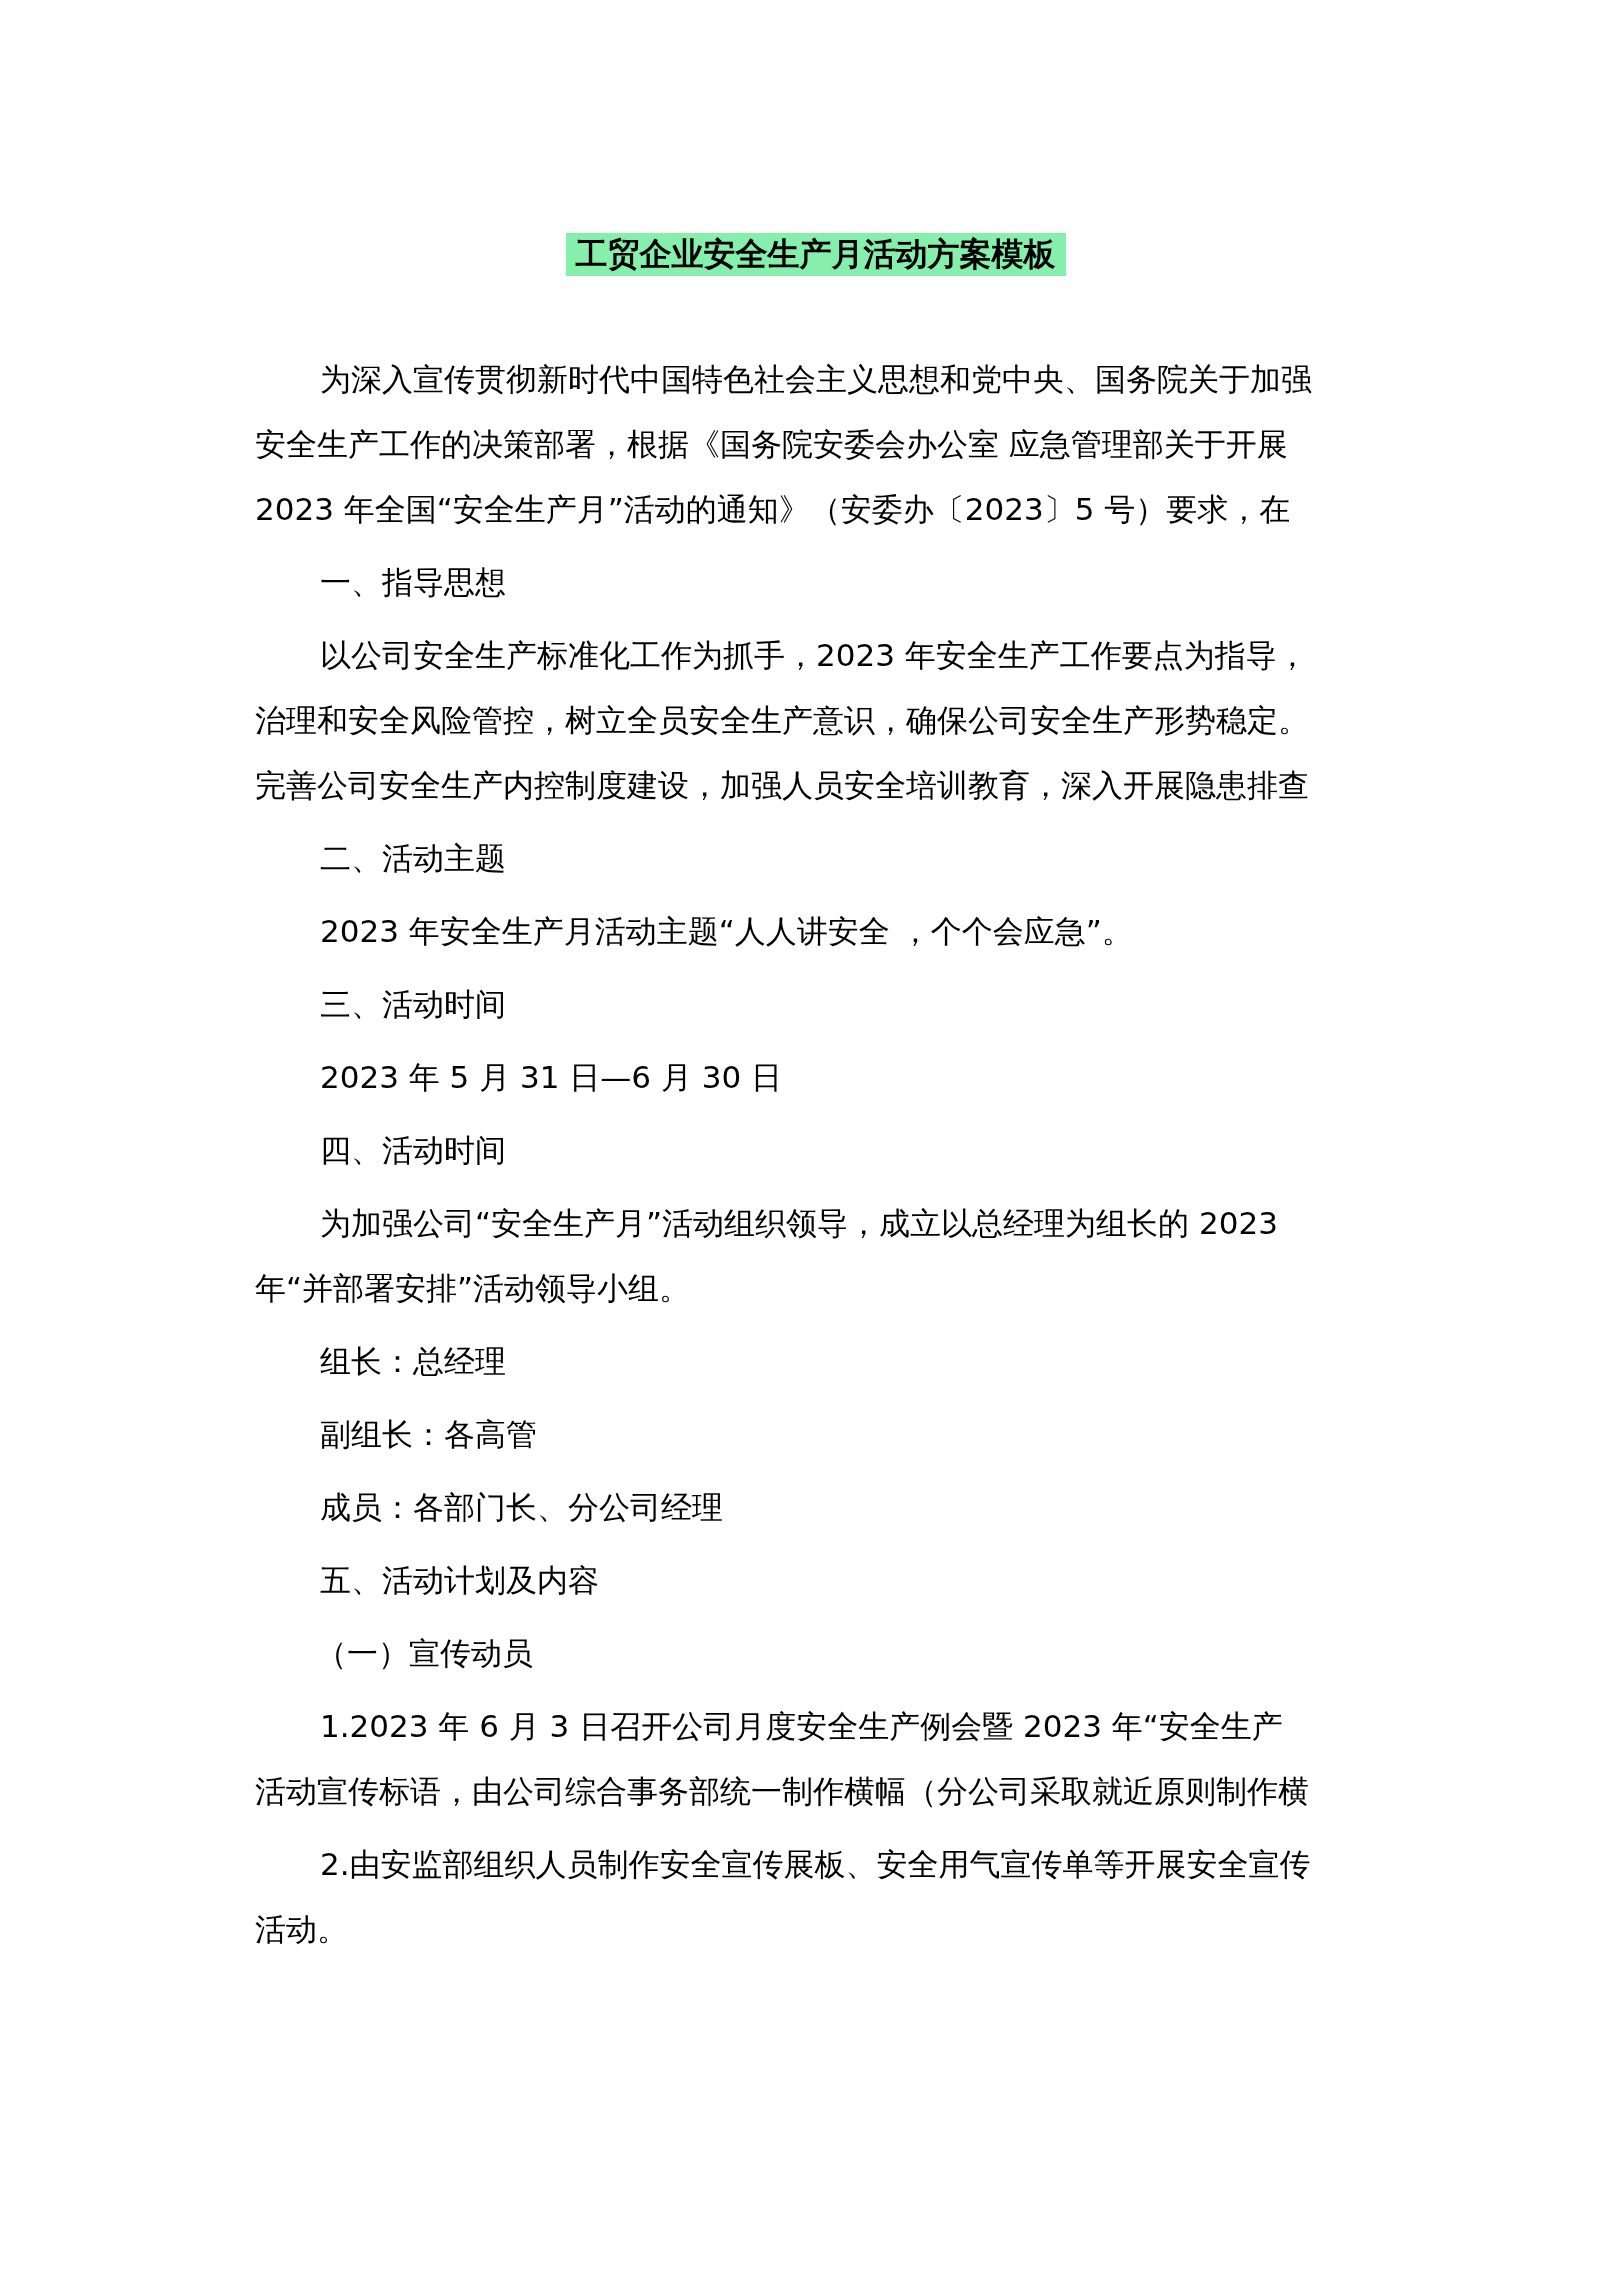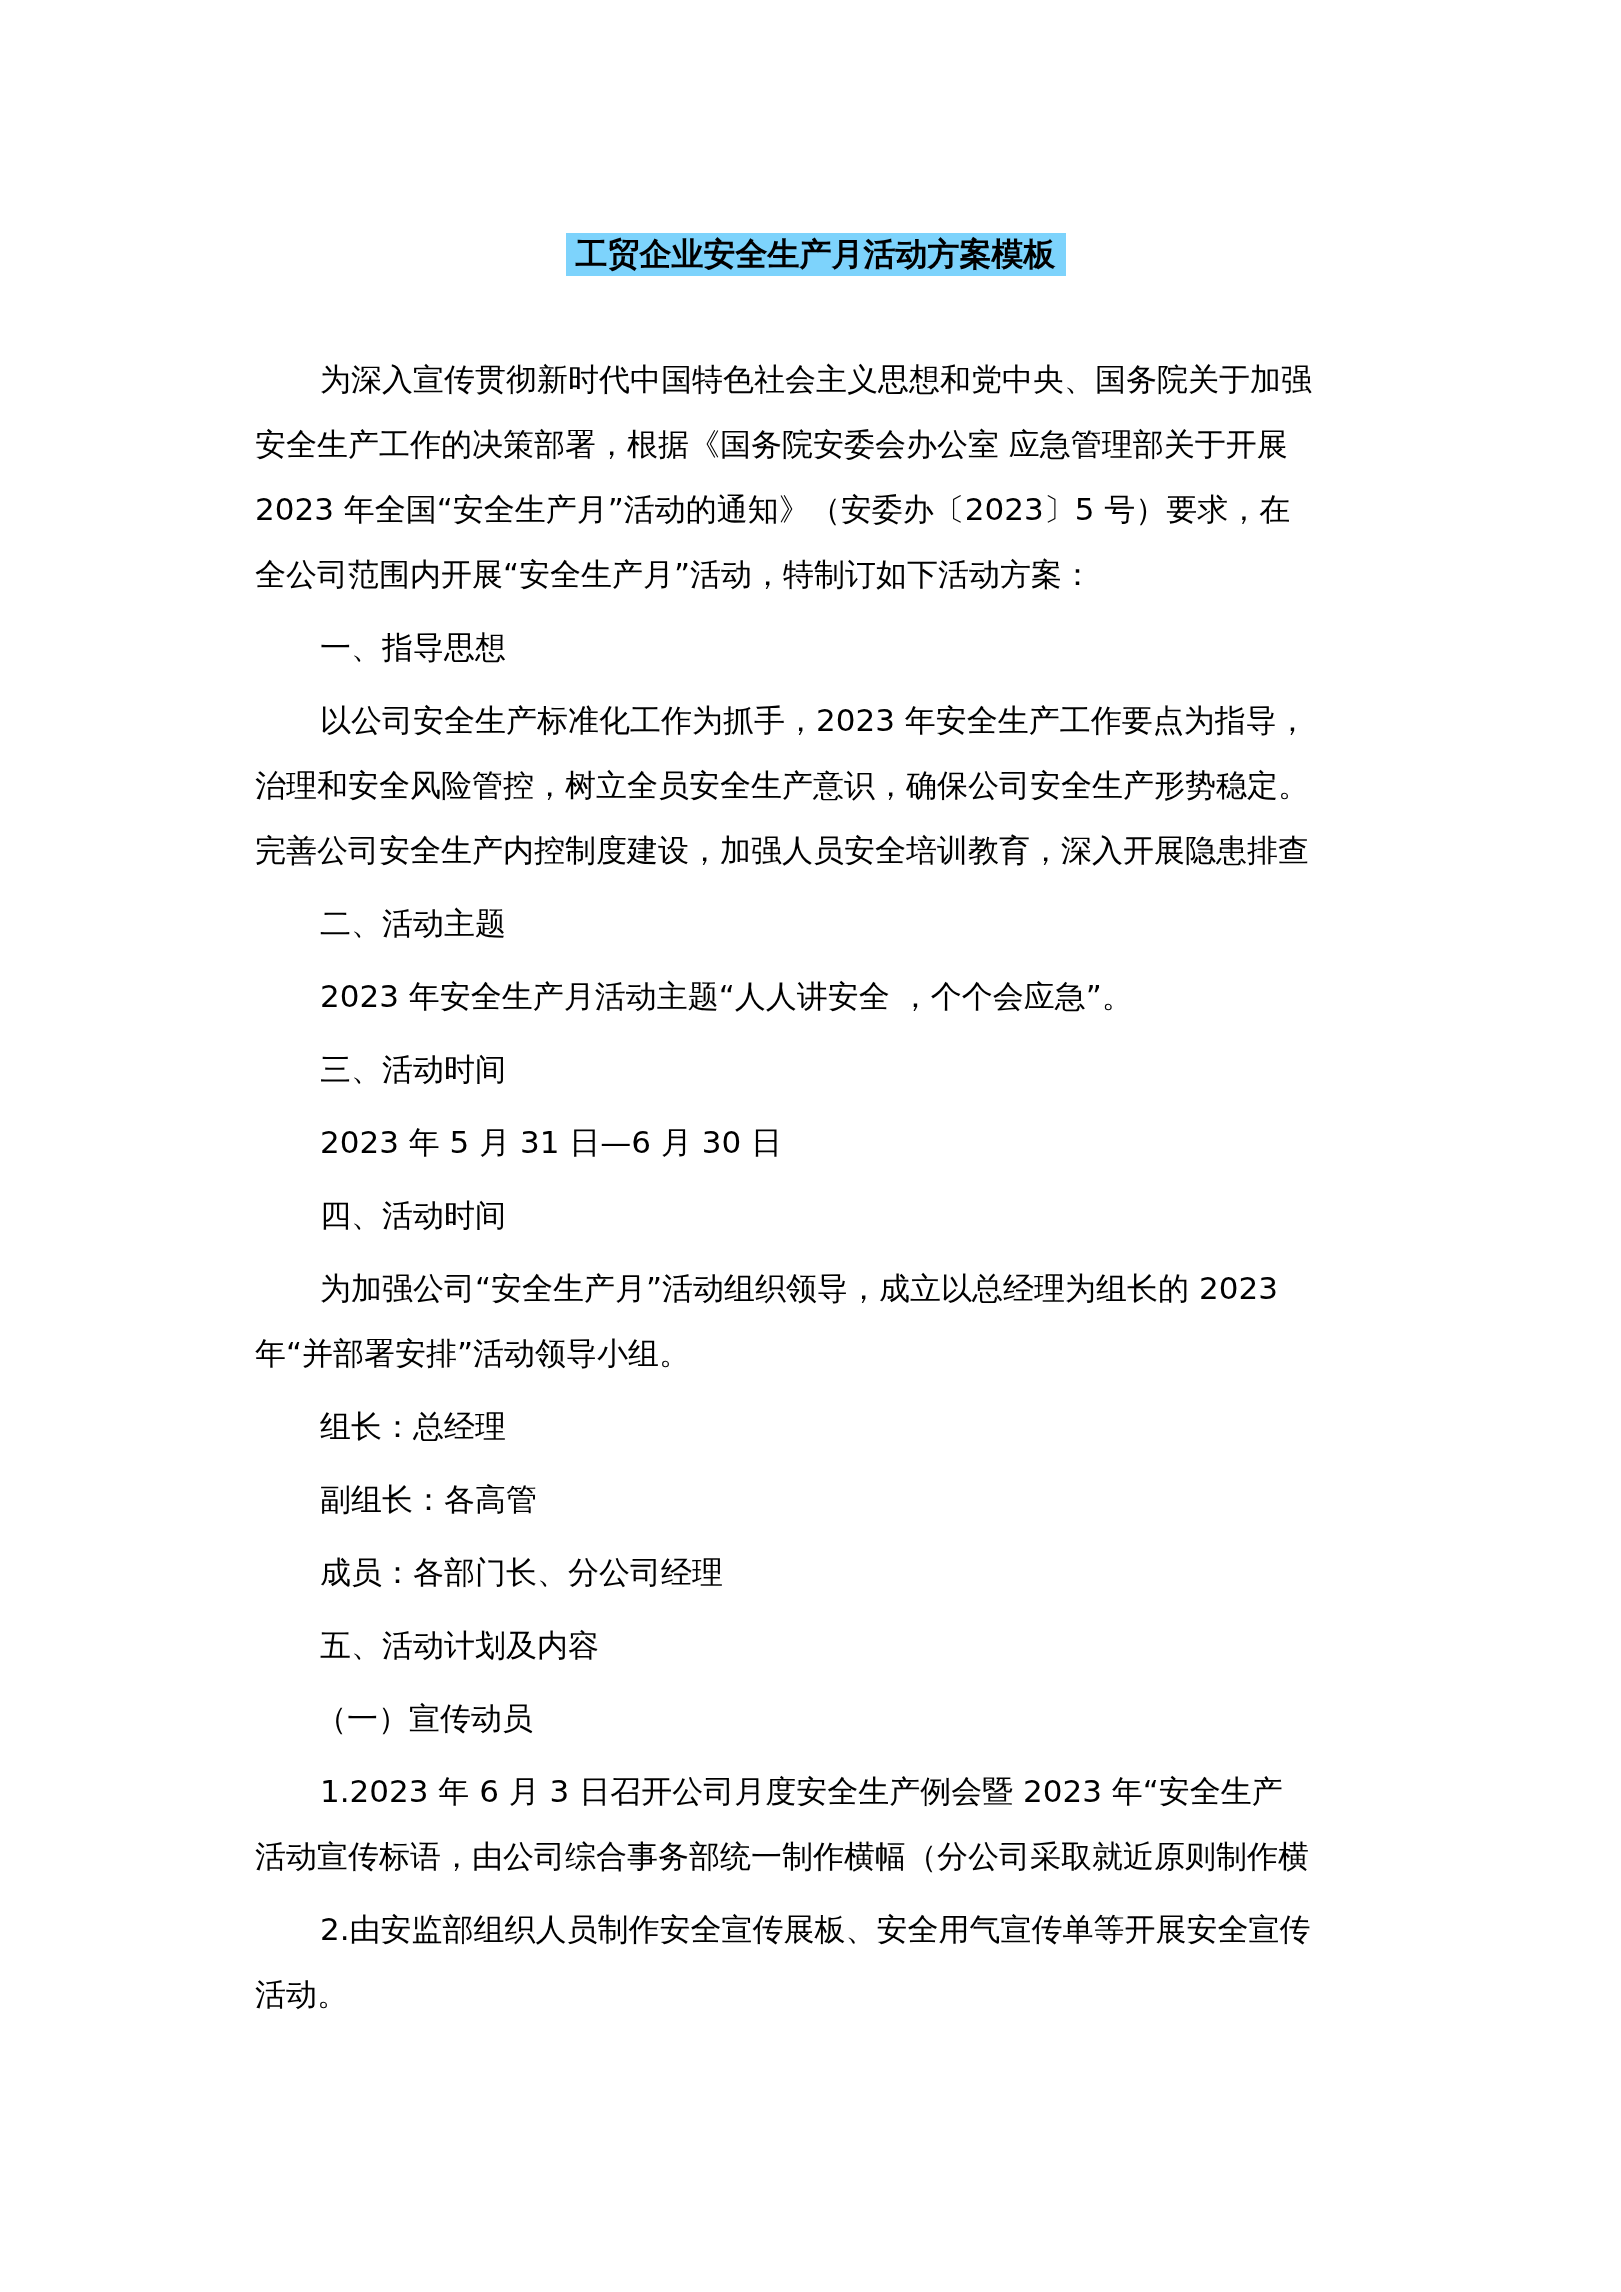--- a/index.html
+++ b/index.html
@@ -23,21 +23,21 @@
     }
     .title-wrap {
       position: absolute;
       left: 0;
       top: 233px;
       width: 1137px;
       text-align: center;
     }
     .title {
       display: inline-block;
-      background: #7dd3fc;
+      background: #86efac;
       font-weight: bold;
       font-size: 32px;
       line-height: 43px;
       padding: 0 10px;
       letter-spacing: 0px;
     }
     .body {
       position: absolute;
       left: 0;
       top: 339px;
@@ -60,21 +60,20 @@
   <div class="title-wrap">
     <span class="title">工贸企业安全生产月活动方案模板</span>
   </div>
 
   <div class="body">
 
     <p class="p">
       <span class="line" style="padding-left:65px">为深入宣传贯彻新时代中国特色社会主义思想和党中央、国务院关于加强</span>
       <span class="line">安全生产工作的决策部署，根据《国务院安委会办公室 应急管理部关于开展</span>
       <span class="line">2023 年全国“安全生产月”活动的通知》（安委办〔2023〕5 号）要求，在</span>
-      <span class="line">全公司范围内开展“安全生产月”活动，特制订如下活动方案：</span>
     </p>
 
     <p class="p">
       <span class="line" style="padding-left:65px">一、指导思想</span>
     </p>
 
     <p class="p">
       <span class="line" style="padding-left:65px">以公司安全生产标准化工作为抓手，2023 年安全生产工作要点为指导，</span>
       <span class="line">治理和安全风险管控，树立全员安全生产意识，确保公司安全生产形势稳定。</span>
       <span class="line">完善公司安全生产内控制度建设，加强人员安全培训教育，深入开展隐患排查</span>

